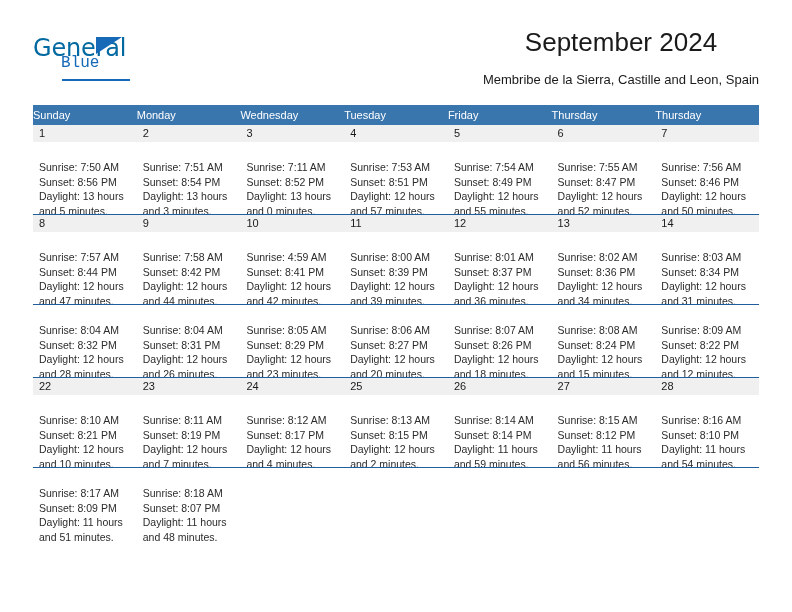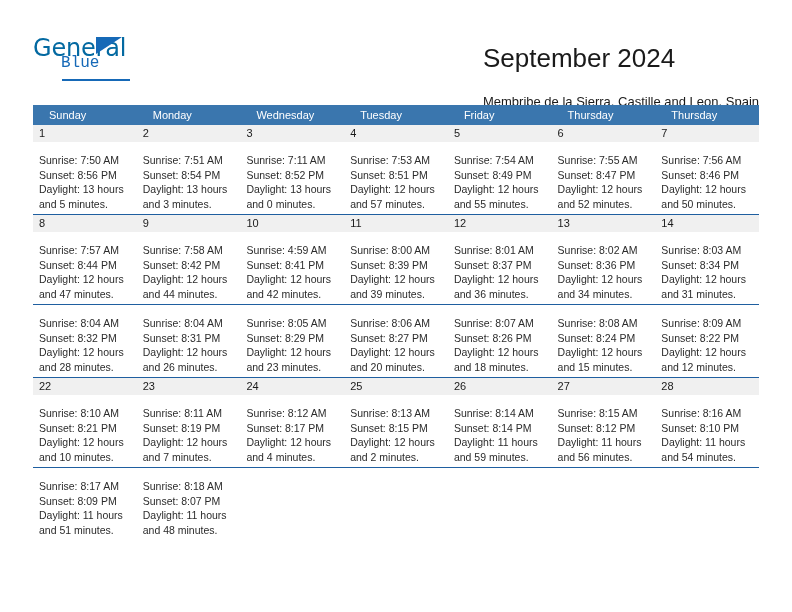--- a/index.html
+++ b/index.html
@@ -71,32 +71,32 @@
     left: 29px;
     top: 45px;
     width: 68px;
     height: 2px;
     background: #1669b7;
   }
 
   .title-block {
     position: absolute;
     right: 0;
-    top: 16px;
-    text-align: left;
+    top: 0;
+    text-align: center;
   }
   .cal-title {
     font-size: 26px;
     font-weight: 400;
     color: #1a1a1a;
     line-height: 32px;
     white-space: nowrap;
   }
   .cal-subtitle {
-    margin-top: 20px;
+    margin-top: 14px;
     font-size: 13px;
     font-weight: 400;
     color: #1a1a1a;
     line-height: 16px;
     white-space: nowrap;
   }
 
   
   .calendar {
     position: absolute;
@@ -106,21 +106,21 @@
   }
 
   .weekdays {
     display: flex;
     background: #3a76ae;
     height: 20px;
   }
   .weekday {
     flex: 1 1 0;
     box-sizing: border-box;
-    padding-left: 16px;
+    padding-left: 0;
     color: #ffffff;
     font-size: 11px;
     line-height: 20px;
     white-space: nowrap;
   }
 
   .week {
     position: relative;
   }
   .week + .week {
@@ -140,21 +140,21 @@
     flex: 1 1 0;
     box-sizing: border-box;
     padding-left: 6px;
     font-size: 11px;
     line-height: 17px;
     color: #1a1a1a;
   }
   .body-cell {
     flex: 1 1 0;
     box-sizing: border-box;
-    padding: 11px 6px 0 6px;
+    padding: 18px 6px 0 6px;
     font-size: 10.5px;
     line-height: 14.5px;
     color: #2b2b2b;
   }
   .body-cell div {
     white-space: nowrap;
   }
 </style>
 </head>
 <body>

